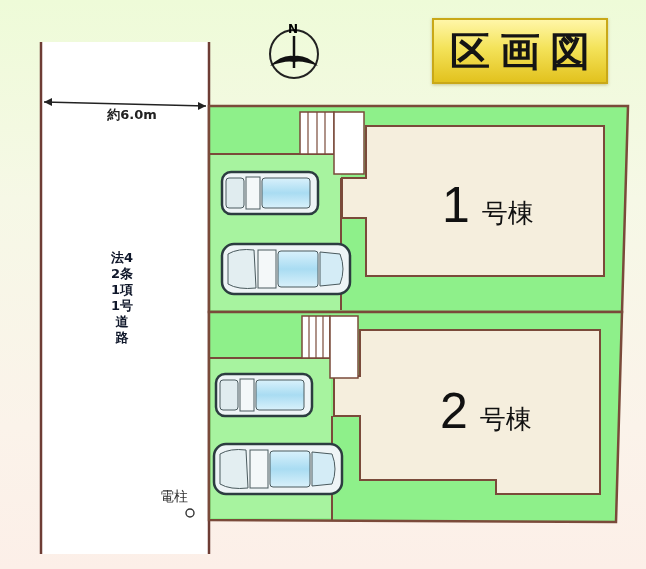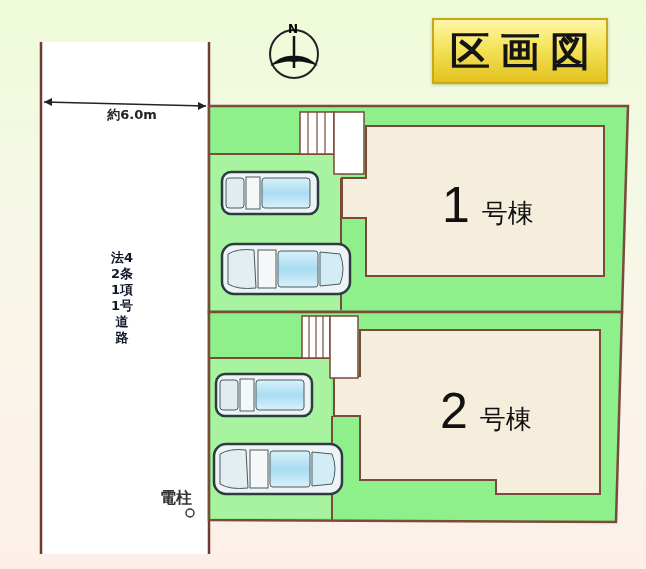--- a/index.html
+++ b/index.html
@@ -23,21 +23,21 @@
     .road-label {
       position: absolute; left: 110px; top: 250px; width: 24px;
       font-size: 13px; font-weight: bold; color: #0f172a; text-align: center;
       line-height: 16px; word-break: break-all;
     }
     .width-label {
       position: absolute; left: 92px; top: 106px; width: 80px; text-align: center;
       font-size: 13px; color: #222; font-weight: bold;
     }
     .pole-label {
-      position: absolute; left: 160px; top: 488px; font-size: 16px; font-weight: bold; color: #333;
+      position: absolute; left: 160px; top: 488px; font-size: 14px; font-weight: normal; color: #333;
     }
     .bldg-label {
       position: absolute; display: flex; align-items: baseline; color: #111;
     }
     .bldg-label .num { font-size: 50px; font-family: "Liberation Sans", sans-serif; line-height: 1; }
     .bldg-label .suf { font-size: 26px; margin-left: 12px; }
     .n-letter { font-size: 12px; font-weight: bold; }
   </style>
 </head>
 <body>

